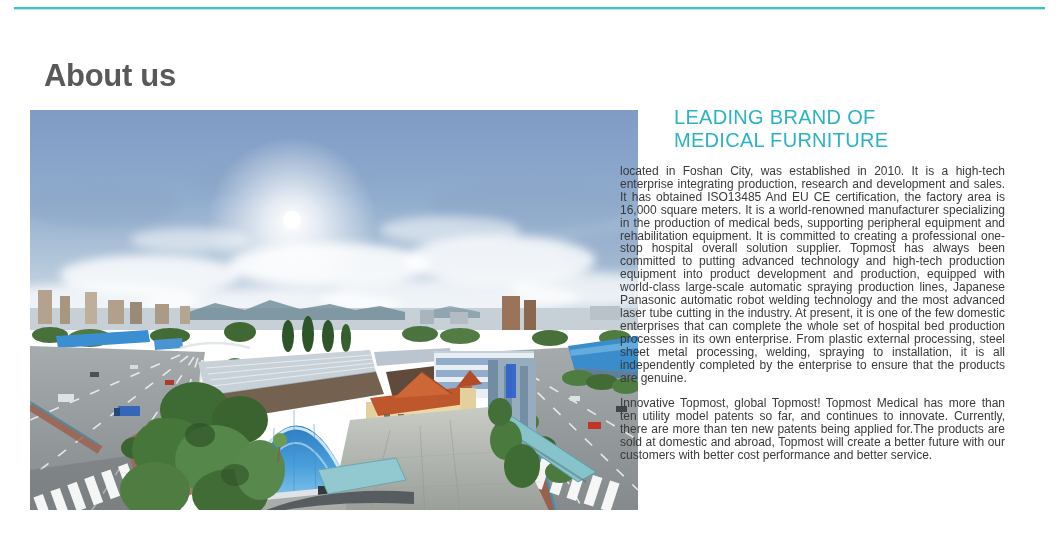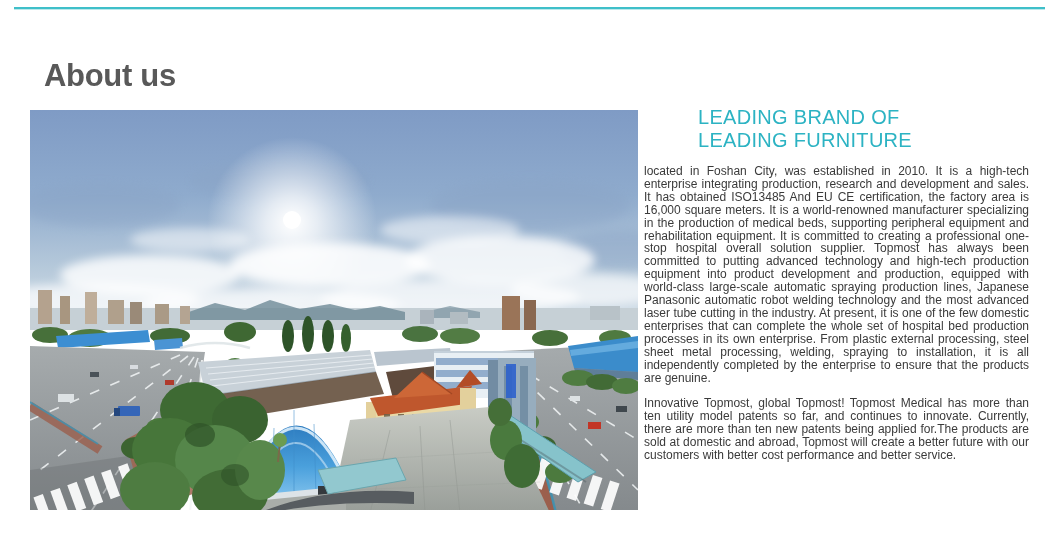--- a/index.html
+++ b/index.html
@@ -15,21 +15,21 @@
   .page-title{
     position:absolute;left:44px;top:38px;
     font-size:31px;font-weight:700;color:var(--title-color,#595959);
     letter-spacing:-.3px;line-height:34px;
   }
   .photo-wrap{
     position:absolute;left:30px;top:110px;width:608px;height:403px;overflow:hidden;
   }
   .photo-wrap svg{display:block;}
   .text-col{
-    position:absolute;left:644px;top:106px;width:385px;
+    position:absolute;left:620px;top:106px;width:385px;
   }
   .section-heading{
     padding-left:54px;
     color:var(--heading-color,#2cb3c3);
     font-size:20px;line-height:23px;font-weight:400;letter-spacing:.3px;
   }
   .text-col p{
     margin:13px 0 0 0;
     font-size:12px;line-height:12.9px;
     color:var(--body-color,#3a3a3a);
@@ -291,19 +291,19 @@
 
       <ellipse cx="476" cy="330" rx="16" ry="20" fill="#4a7a3e"></ellipse>
       <ellipse cx="492" cy="356" rx="18" ry="22" fill="#3f6c35"></ellipse>
       <ellipse cx="470" cy="302" rx="12" ry="14" fill="#456f38"></ellipse>
     </svg>
   </div>
 
   <div class="text-col">
     <div class="section-heading">
       <div>LEADING BRAND OF</div>
-      <div>LEADING FURNITURE</div>
+      <div>MEDICAL FURNITURE</div>
     </div>
     <p class="first">located in Foshan City, was established in 2010.  It is a high-tech enterprise integrating production, research and development and sales. It has obtained ISO13485 And EU CE certification, the  factory area is 16,000 square meters. It is a world-renowned manufacturer specializing in the production of medical beds, supporting peripheral equipment and rehabilitation equipment. It is committed to creating a professional one-stop hospital overall solution supplier. Topmost has always been committed to putting advanced technology and high-tech production equipment into product development and production, equipped with world-class large-scale automatic spraying production lines, Japanese Panasonic automatic robot welding technology and the most advanced laser tube cutting in the industry. At present, it is one of the few domestic enterprises that can complete the whole set of hospital bed production processes in its own enterprise. From plastic external processing, steel sheet metal processing, welding, spraying to installation, it is all independently completed by the enterprise to ensure that the products are genuine.</p>
     <p>Innovative Topmost, global Topmost! Topmost Medical has more than ten utility model patents so far, and continues to innovate. Currently, there are more than ten new patents being applied for.The products are sold at domestic  and abroad, Topmost will create a better future with our customers with better cost performance and better service.</p>
   </div>
 
 </div>
 
 </body></html>

